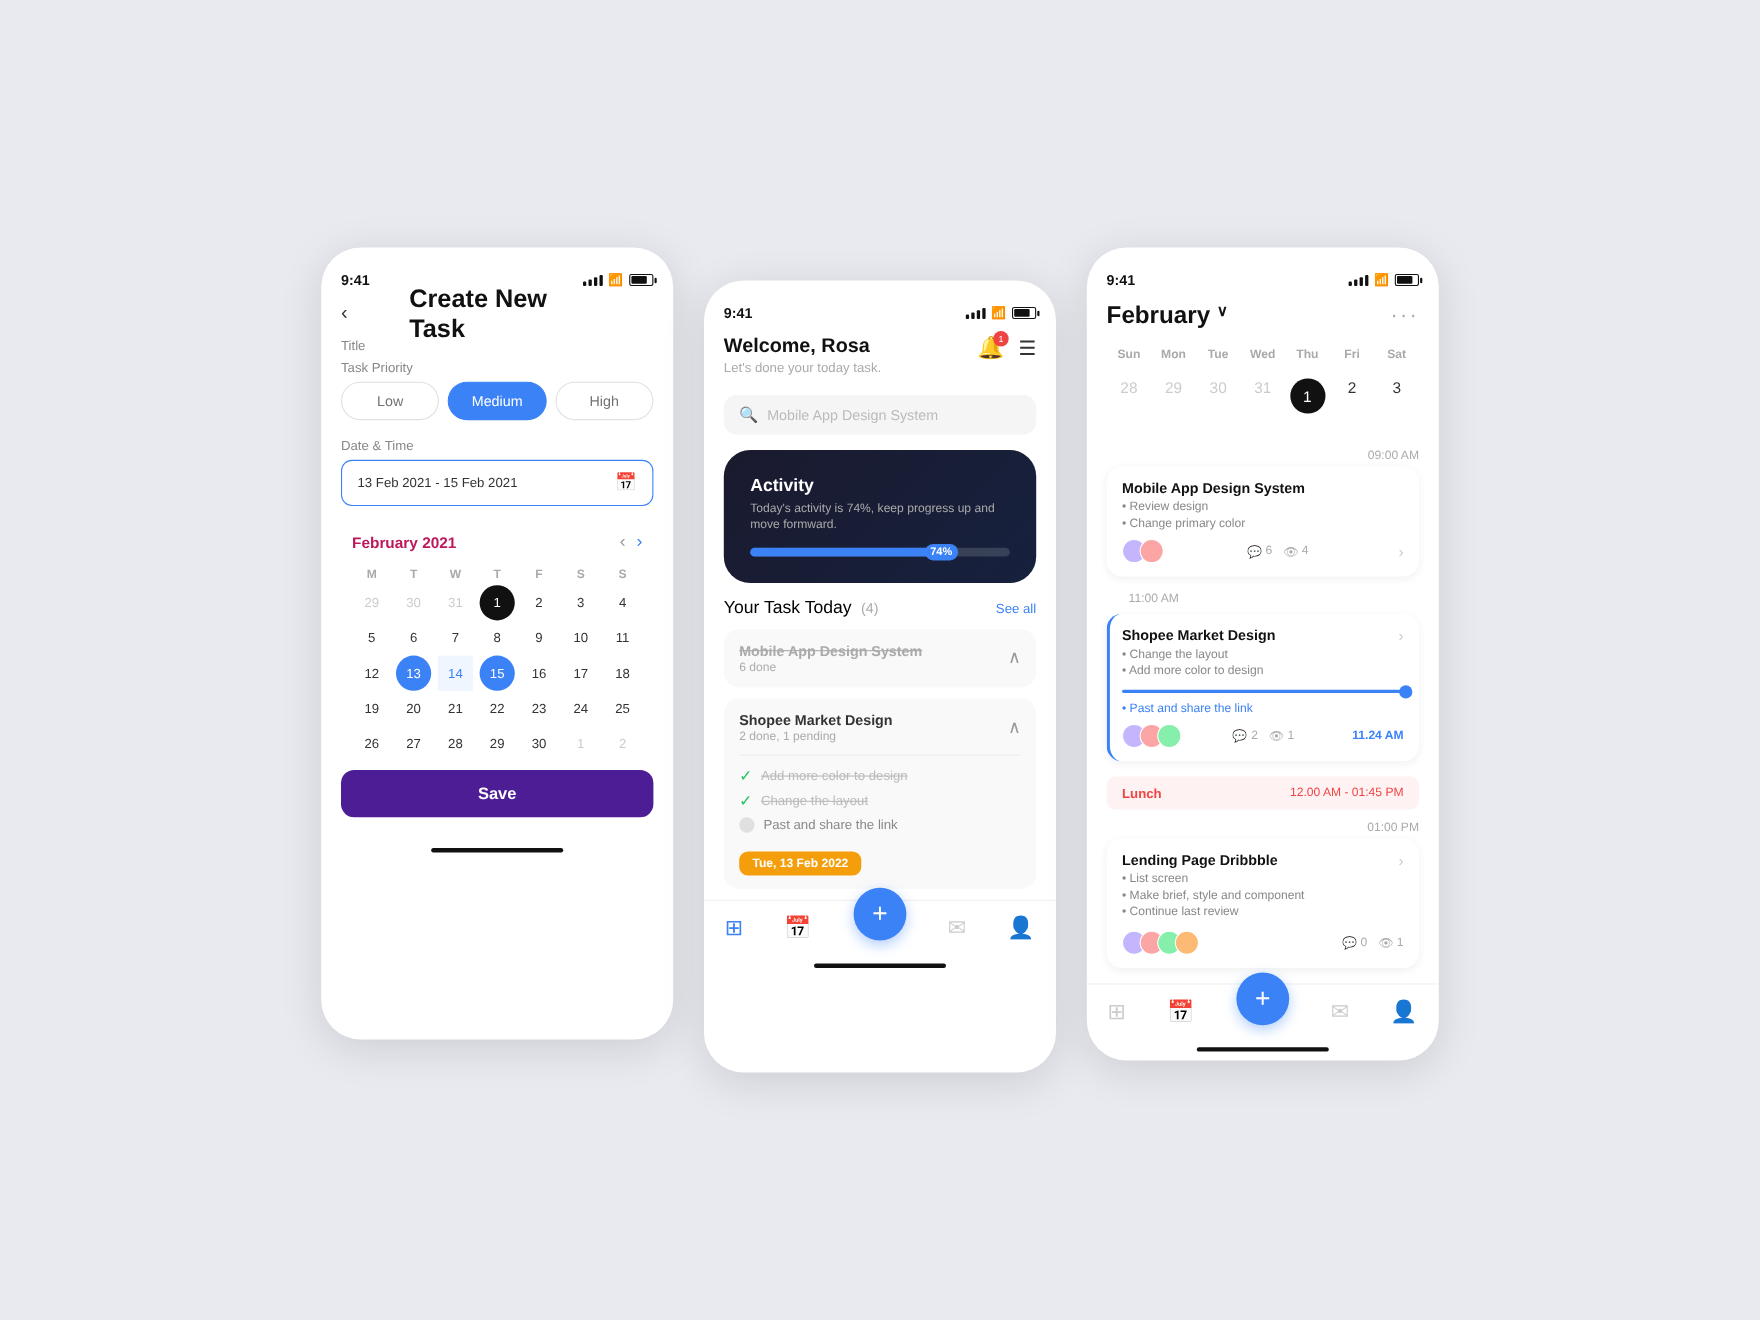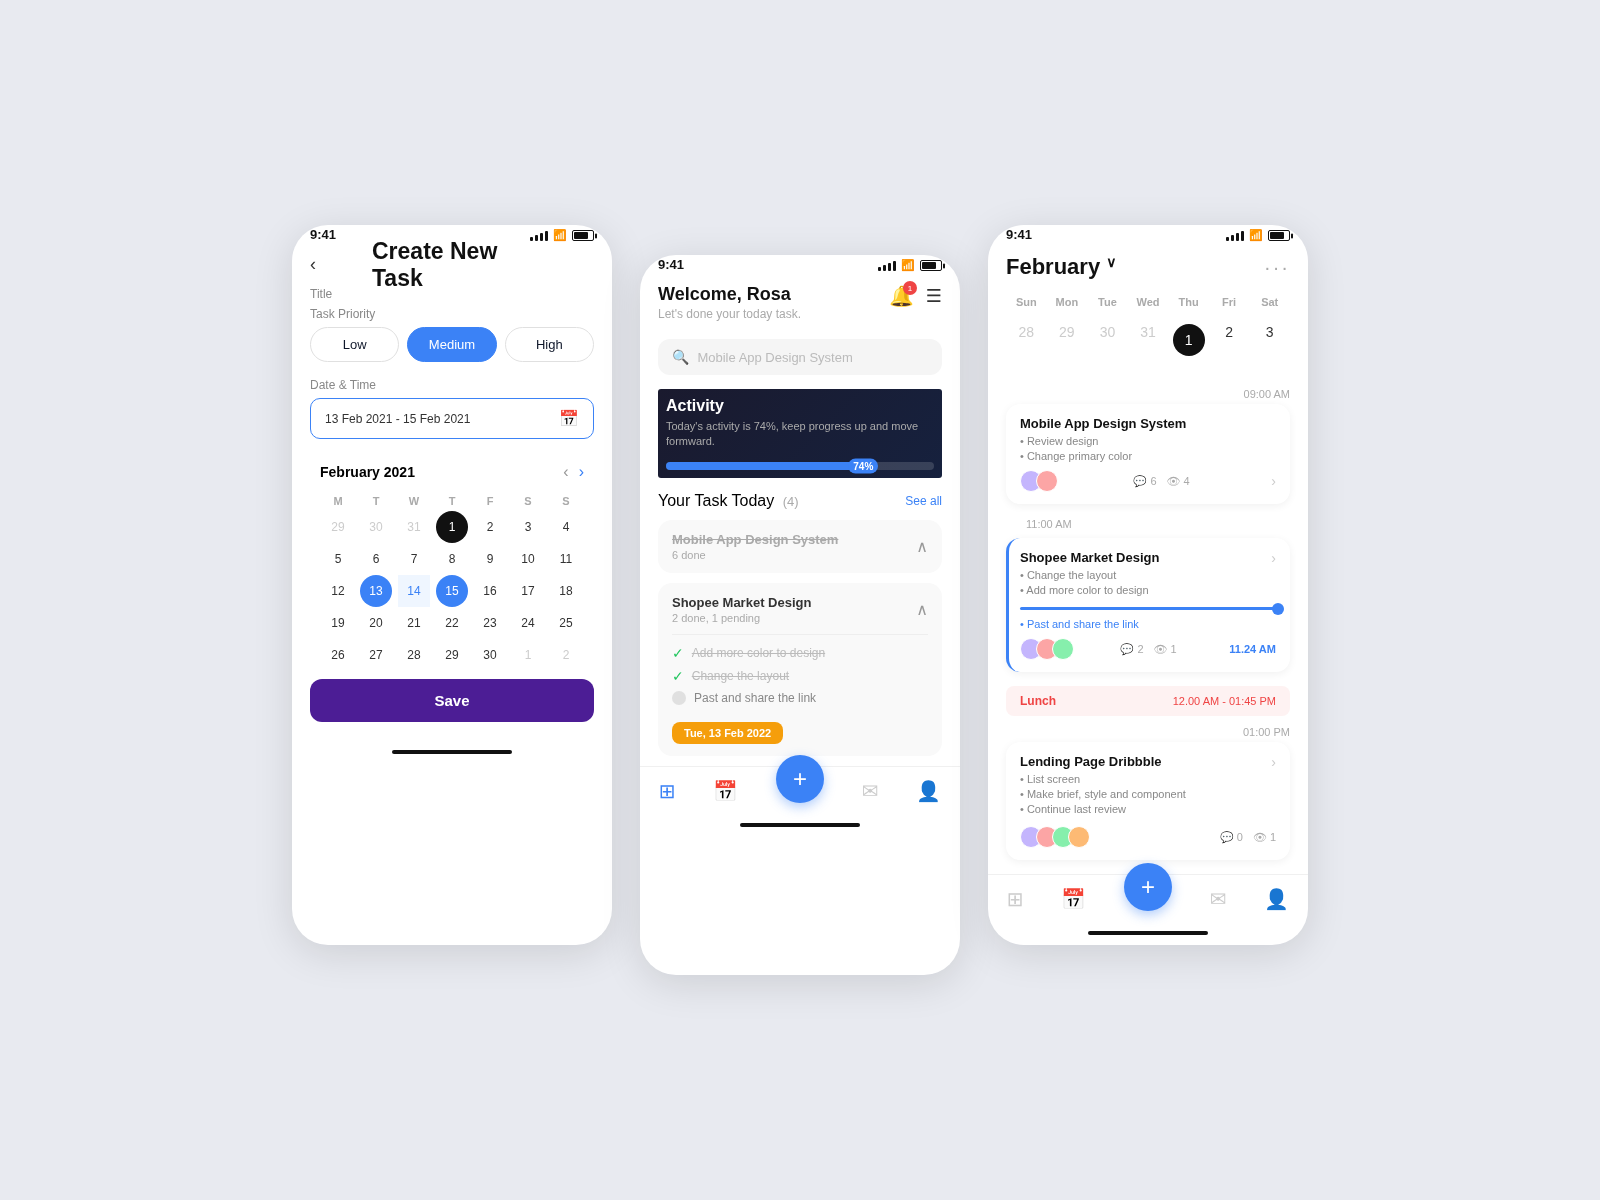--- a/index.html
+++ b/index.html
@@ -25,22 +25,22 @@
       position: relative;
     }
     .phone-1 { width: 320px; min-height: 720px; }
     .phone-2 { width: 320px; min-height: 720px; margin-top: 30px; }
     .phone-3 { width: 320px; min-height: 720px; }
 
     
     .status-bar {
       display: flex;
       justify-content: space-between;
-      align-items: flex-end;
-      padding: 2px 18px 4px;
+      align-items: center;
+      padding: 22px 18px 4px;
     }
     .status-time { font-size: 13px; font-weight: 600; color: #111; }
     .status-icons { display: flex; align-items: center; gap: 5px; }
     .signal-bars { display: flex; align-items: flex-end; gap: 2px; }
     .signal-bar { width: 3px; background: #111; border-radius: 1px; }
     .bar1 { height: 4px; }
     .bar2 { height: 6px; }
     .bar3 { height: 8px; }
     .bar4 { height: 10px; }
     .wifi-icon { font-size: 11px; color: #111; }
@@ -70,35 +70,35 @@
     .field-label { font-size: 12px; color: #888; margin-bottom: 6px; }
     .text-input {
       width: 100%; border: 1.5px solid #e0e0e0; border-radius: 10px;
       padding: 10px 14px; font-size: 13px; color: #333; margin-bottom: 16px;
       outline: none;
     }
     .priority-row { display: flex; gap: 8px; margin-bottom: 16px; }
     .priority-btn {
       flex: 1; padding: 9px 0; border-radius: 20px; border: 1.5px solid #e0e0e0;
       font-size: 13px; font-weight: 500; cursor: pointer; text-align: center;
-      background: #fff; color: #0f172a;
+      background: #fff; color: #737373;
     }
     .priority-btn.active { background: #3b82f6; color: #fff; border-color: #3b82f6; }
 
     .date-input {
       width: 100%; border: 1.5px solid #3b82f6; border-radius: 10px;
       padding: 10px 14px; font-size: 12px; color: #333;
       display: flex; justify-content: space-between; align-items: center;
       margin-bottom: 14px; cursor: pointer;
     }
     .calendar-icon { color: #3b82f6; font-size: 16px; }
 
     .mini-calendar { background: #fff; border-radius: 14px; padding: 10px 10px 0; }
     .cal-header { display: flex; justify-content: space-between; align-items: center; margin-bottom: 10px; }
-    .cal-title { font-size: 14px; font-weight: 700; color: #000000; }
+    .cal-title { font-size: 14px; font-weight: 700; color: #be185d; }
     .cal-nav { display: flex; gap: 10px; }
     .cal-nav-btn { font-size: 16px; color: #999; cursor: pointer; background: none; border: none; }
     .cal-nav-btn.active-nav { color: #3b82f6; }
     .cal-grid { display: grid; grid-template-columns: repeat(7, 1fr); gap: 2px; }
     .cal-day-header { text-align: center; font-size: 11px; color: #aaa; font-weight: 600; padding: 4px 0; }
     .cal-day {
       text-align: center; font-size: 12px; color: #333; padding: 6px 2px;
       border-radius: 50%; cursor: pointer; width: 32px; height: 32px;
       display: flex; align-items: center; justify-content: center; margin: auto;
     }
@@ -133,21 +133,21 @@
     .search-bar {
       margin: 6px 18px 14px; display: flex; align-items: center;
       background: #f5f5f5; border-radius: 12px; padding: 10px 14px; gap: 8px;
     }
     .search-icon { font-size: 14px; color: #aaa; }
     .search-placeholder { font-size: 13px; color: #bbb; }
 
     .activity-card {
       margin: 0 18px 14px;
       background: linear-gradient(135deg, #1a1a2e, #16213e);
-      border-radius: 3px; padding: 8px; color: #fff;
+      border-radius: 24px; padding: 24px; color: #fff;
     }
     .activity-title { font-size: 16px; font-weight: 700; margin-bottom: 4px; }
     .activity-desc { font-size: 11px; color: #aaa; margin-bottom: 12px; line-height: 1.4; }
     .progress-track {
       background: rgba(255,255,255,0.15); border-radius: 8px; height: 8px;
       position: relative;
     }
     .progress-fill {
       background: #3b82f6; height: 100%; border-radius: 8px; position: relative;
     }

